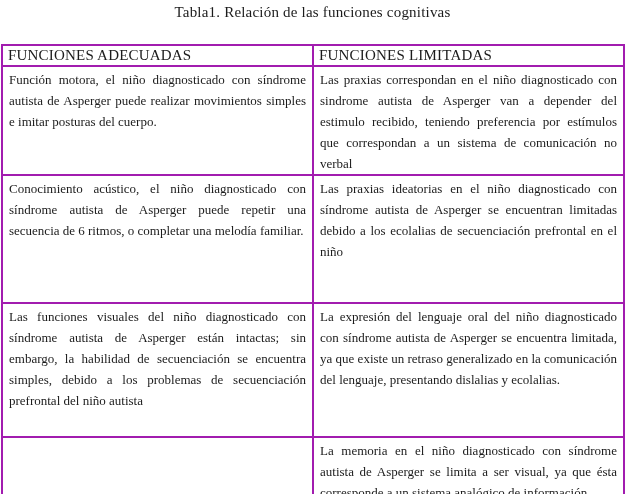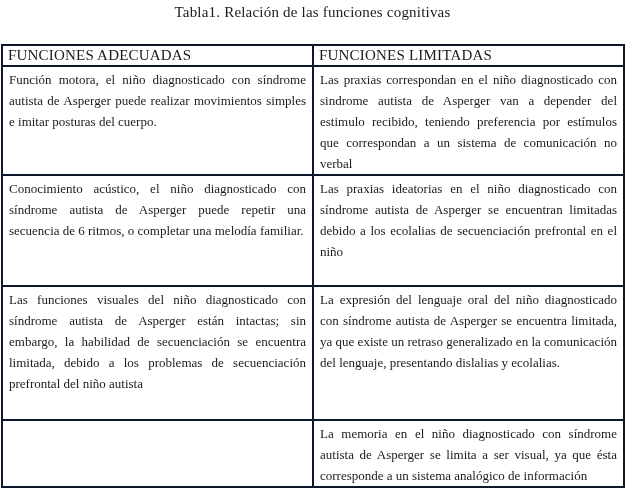--- a/index.html
+++ b/index.html
@@ -23,21 +23,21 @@
     box-sizing: border-box;
   }
   table.functions-table {
     border-collapse: collapse;
     table-layout: fixed;
     width: 623px;
     margin-left: 1px;
   }
   table.functions-table th,
   table.functions-table td {
-    border: 2px solid #0f172a;
+    border: 2px solid #a21caf;
     box-sizing: border-box;
   }
   table.functions-table th {
     width: 311px;
     height: 21px;
     font-size: 15px;
     font-weight: normal;
     text-align: left;
     vertical-align: middle;
     padding: 0 5px;
@@ -45,21 +45,21 @@
   }
   table.functions-table td {
     vertical-align: top;
     padding: 2px 6px 0 6px;
     font-size: 13px;
     line-height: 21px;
     text-align: justify;
     font-family: Liberation Serif, serif;
   }
   tr.row-0 { height: 108px; }
-  tr.row-1 { height: 111px; margin-left: 12px; }
+  tr.row-1 { height: 128px; margin-left: 12px; }
   tr.row-2 { height: 134px; }
   tr.row-3 { height: 62px; }
 </style>
 </head>
 <body>
 
 <div class="page">
 
   <div class="doc-title">Tabla1. Relación de las funciones cognitivas</div>
 
@@ -73,21 +73,21 @@
     <tbody>
       <tr class="row-0">
         <td>Función motora, el niño diagnosticado con síndrome autista de Asperger puede realizar movimientos simples e imitar posturas del cuerpo.</td>
         <td>Las praxias correspondan en el niño diagnosticado con sindrome autista de Asperger van a depender del estimulo recibido, teniendo preferencia por estímulos que correspondan a un sistema de comunicación no verbal</td>
       </tr>
       <tr class="row-1">
         <td>Conocimiento acústico, el niño diagnosticado con síndrome autista de Asperger puede repetir una secuencia de 6 ritmos, o completar una melodía familiar.</td>
         <td>Las praxias ideatorias en el niño diagnosticado con síndrome autista de Asperger se encuentran limitadas debido a los ecolalias de secuenciación prefrontal en el niño</td>
       </tr>
       <tr class="row-2">
-        <td>Las funciones visuales del niño diagnosticado con síndrome autista de Asperger están intactas; sin embargo, la habilidad de secuenciación se encuentra limitada, debido a los problemas de secuenciación prefrontal del niño autista</td>
+        <td>Las funciones visuales del niño diagnosticado con síndrome autista de Asperger están intactas; sin embargo, la habilidad de secuenciación se encuentra simples, debido a los problemas de secuenciación prefrontal del niño autista</td>
         <td>La expresión del lenguaje oral del niño diagnosticado con síndrome autista de Asperger se encuentra limitada, ya que existe un retraso generalizado en la comunicación del lenguaje, presentando dislalias y ecolalias.</td>
       </tr>
       <tr class="row-3">
         <td></td>
         <td>La memoria en el niño diagnosticado con síndrome autista de Asperger se limita a ser visual, ya que ésta corresponde a un sistema analógico de información</td>
       </tr>
     </tbody>
   </table>
 
 </div>

